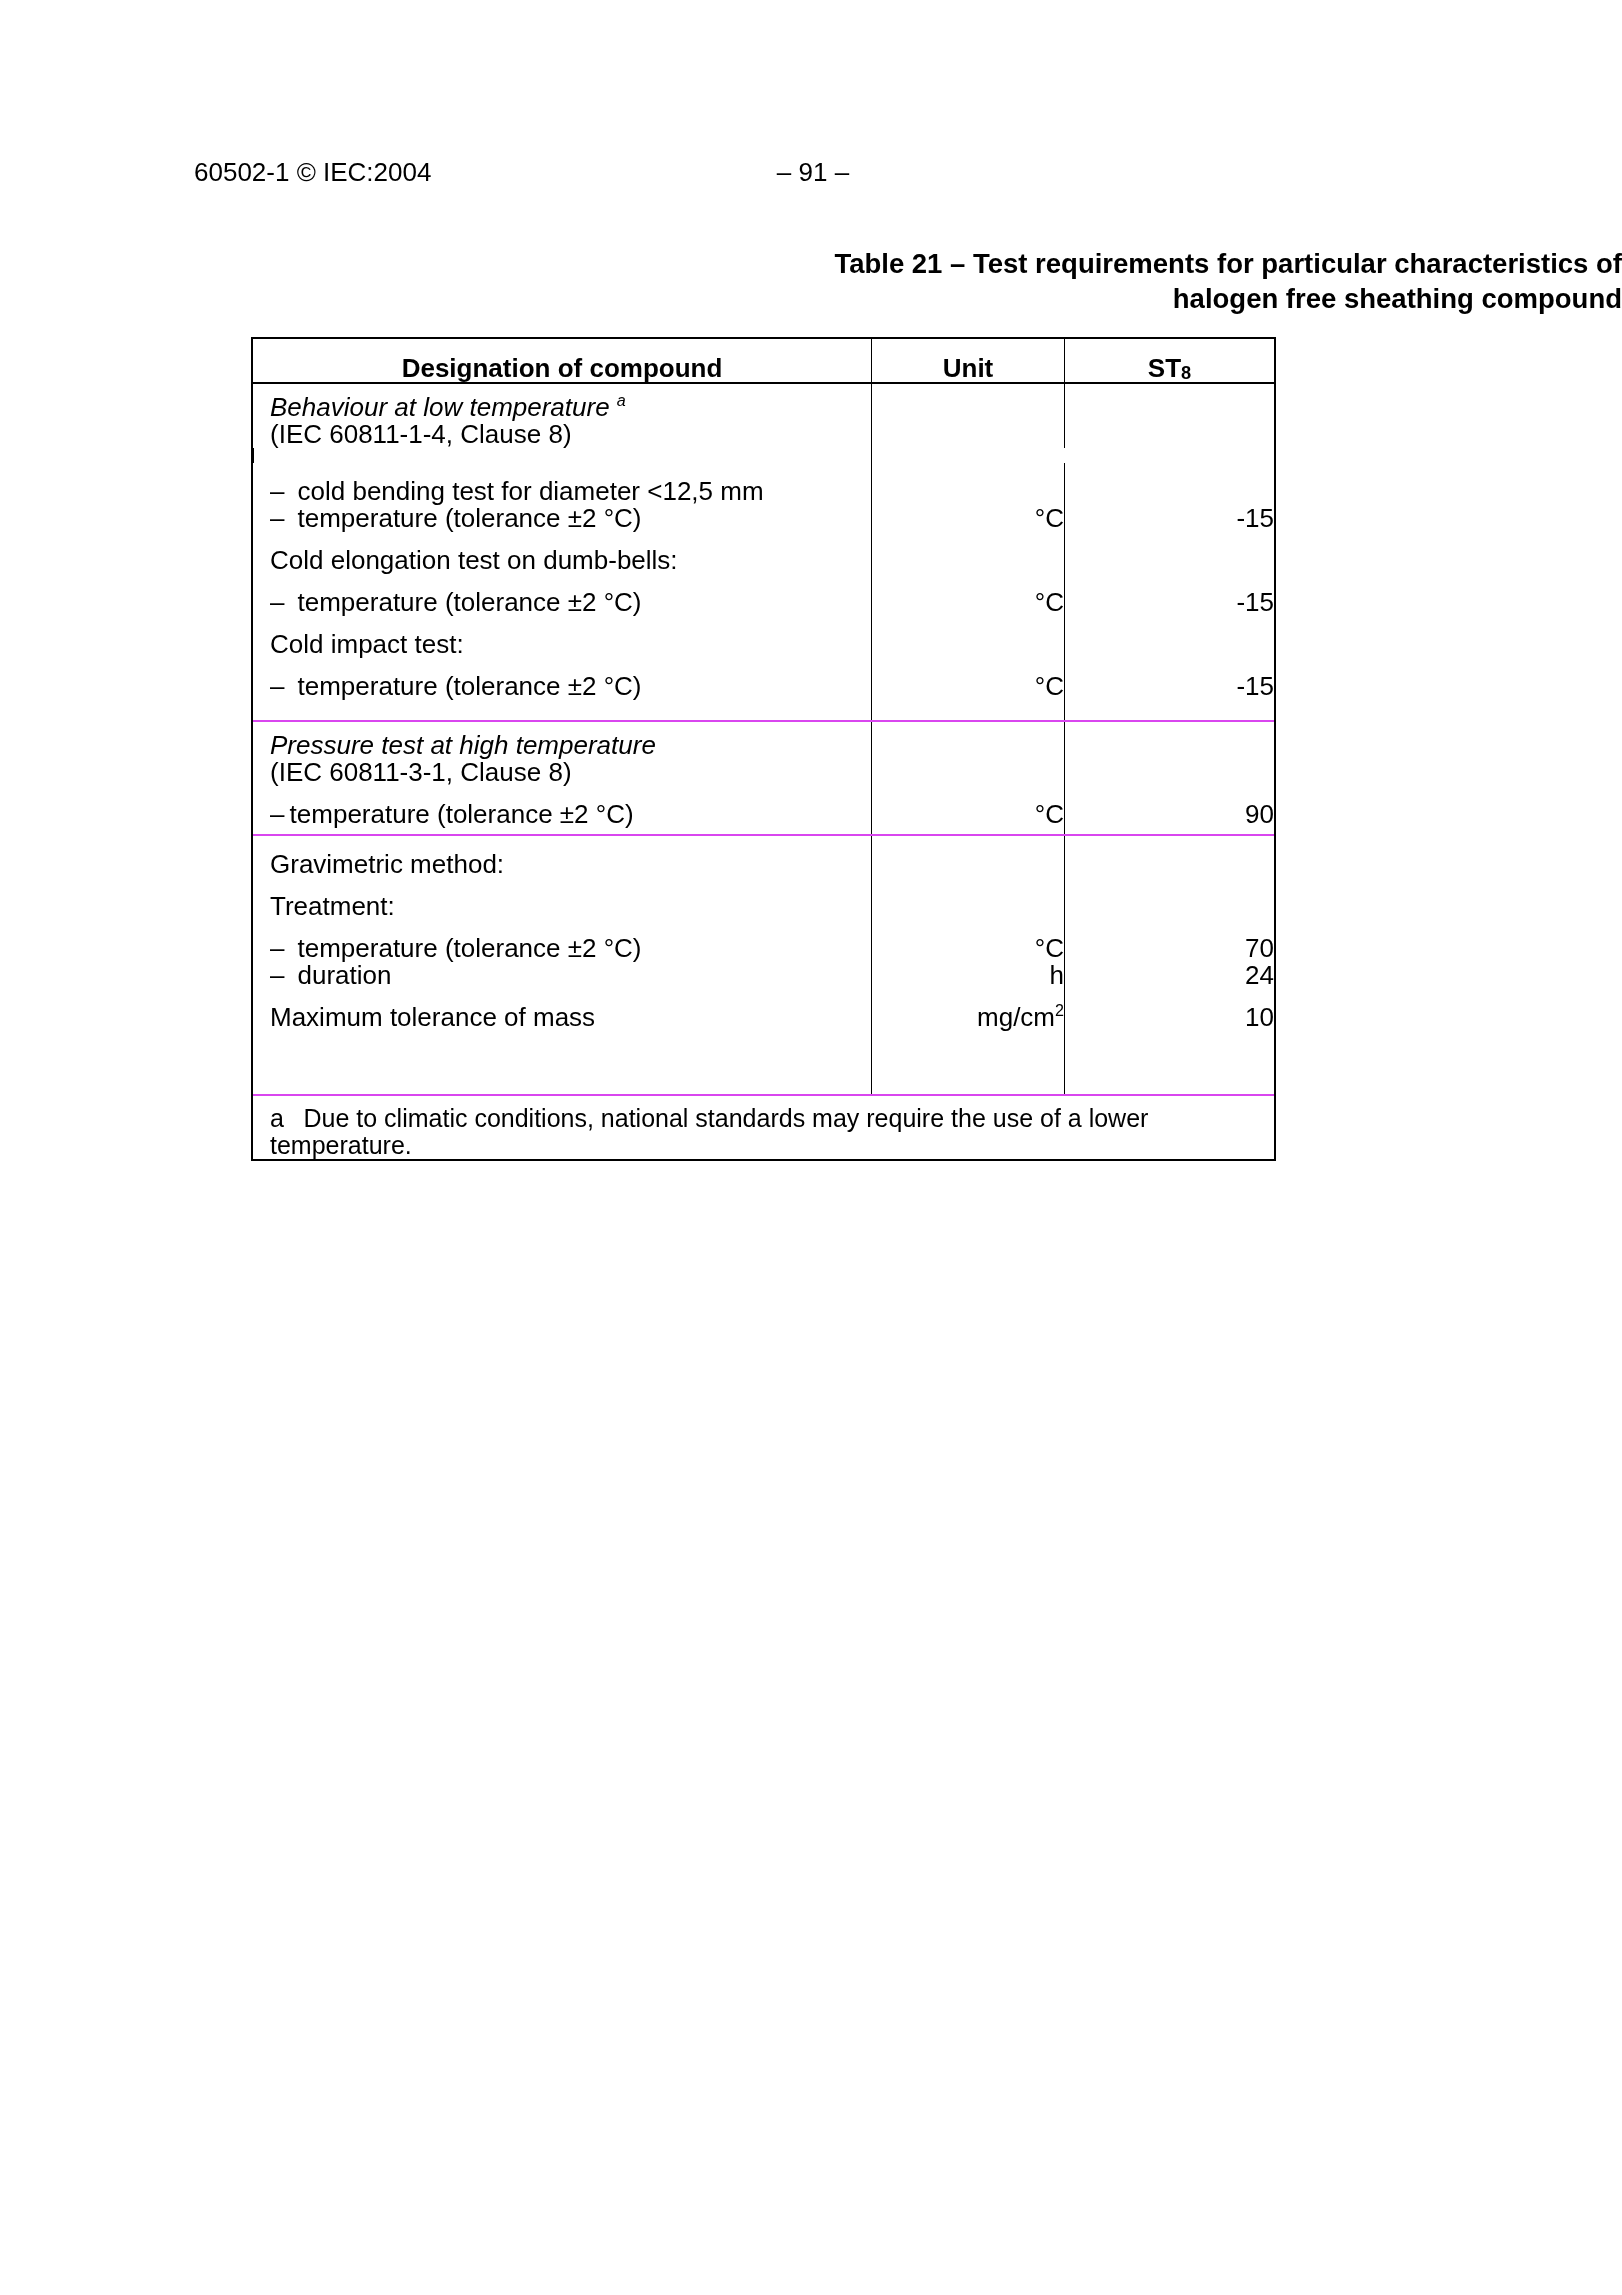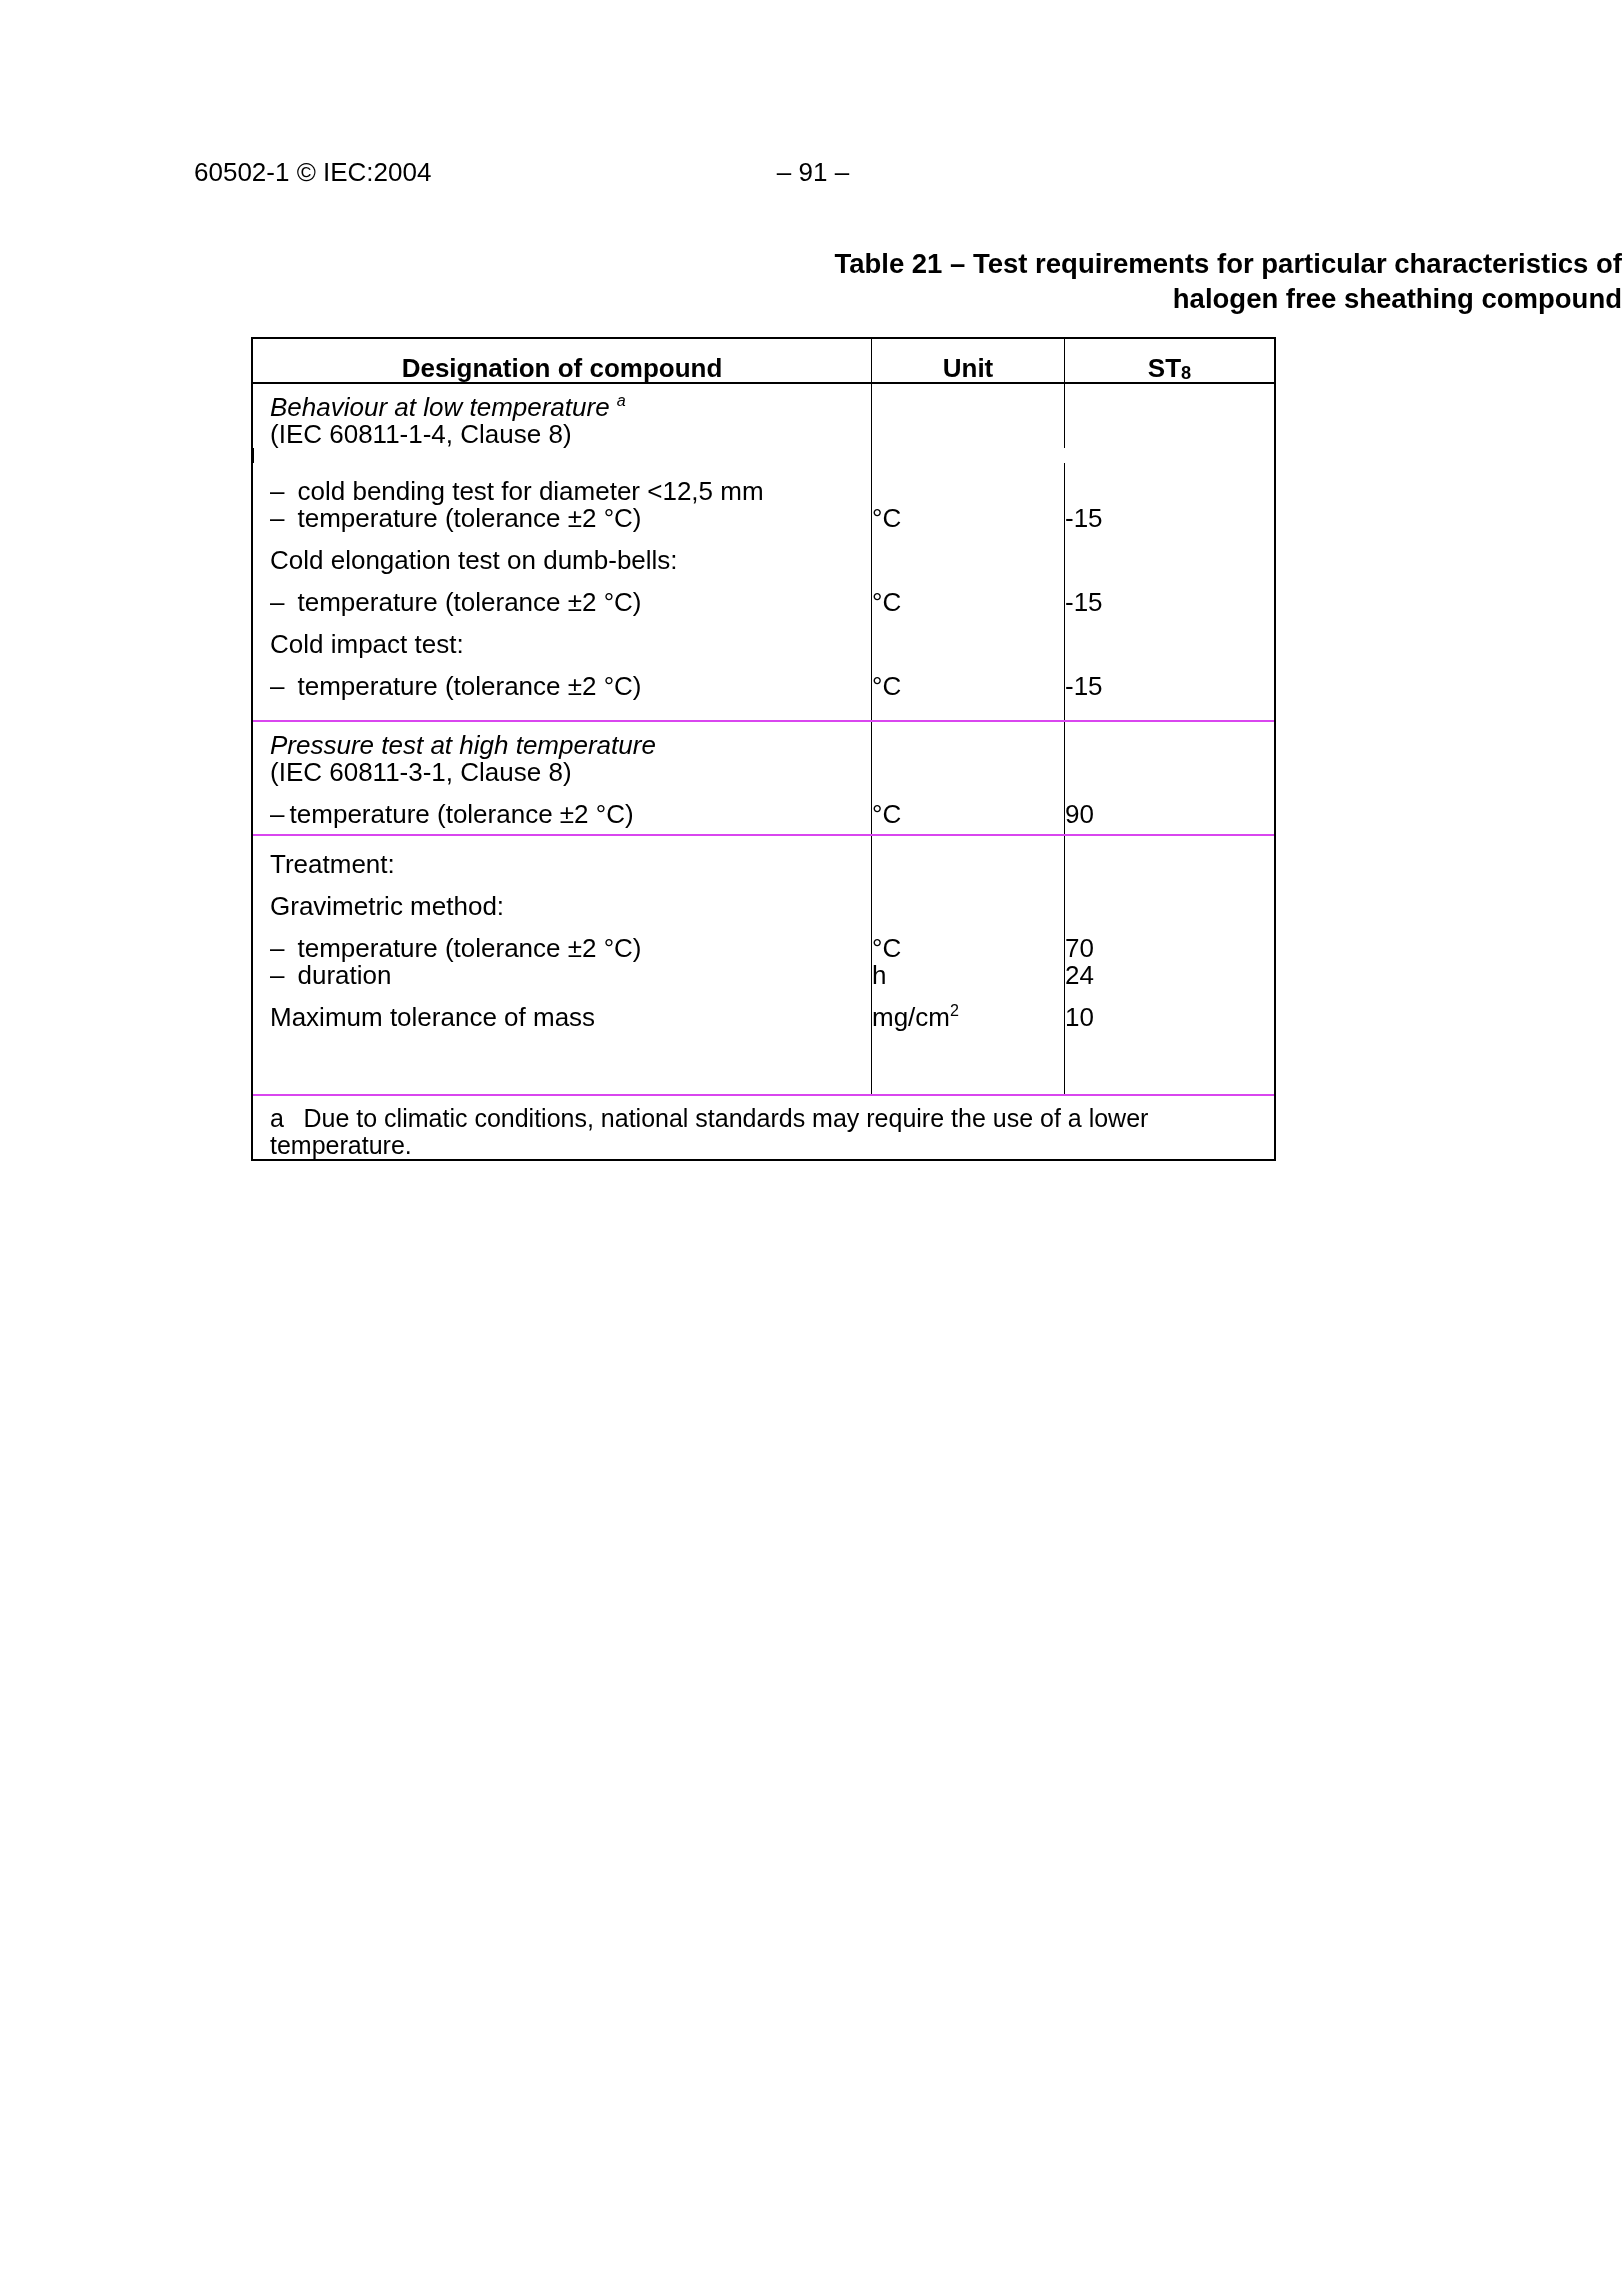--- a/index.html
+++ b/index.html
@@ -26,21 +26,21 @@
   }
   .tbl {
     position:absolute; left:251px; top:337px; width:1025px;
     border:2px solid #000; box-sizing:border-box;
     font-size:26px; line-height:27px;
   }
   .row { display:grid; grid-template-columns:618px 193px 210px; }
   .c1 { box-sizing:border-box; padding-left:17px; padding-right:13px; }
   .c2, .c3 {
     box-sizing:border-box; border-left:1.3px solid #000;
-    text-align:left;
+    text-align:right;
   }
   .thead { height:43px; border-bottom:2px solid #000; }
   .thead > div {
     display:flex; align-items:center; justify-content:center;
     font-weight:bold; padding:16px;
   }
   .thead .c1 { padding-left:0; padding-right:0; }
   sub.st { font-size:0.7em; line-height:0; position:relative; top:0.25em; font-weight:bold; }
   sup { font-size:0.62em; line-height:0; }
   .sec { display:flex; flex-direction:column; border-bottom:2px solid #d946ef; box-sizing:border-box; }
@@ -139,26 +139,26 @@
     </div>
     <div class="row gap">
       <div class="c1"><span class="dash tight">–</span><span>temperature (tolerance ±2 °C)</span></div>
       <div class="c2">°C</div>
       <div class="c3">90</div>
     </div>
   </div>
 
   <div class="sec sec-2">
     <div class="row gap">
-      <div class="c1">Treatment:</div>
+      <div class="c1">Gravimetric method:</div>
       <div class="c2"></div>
       <div class="c3"></div>
     </div>
     <div class="row gap">
-      <div class="c1">Gravimetric method:</div>
+      <div class="c1">Treatment:</div>
       <div class="c2"></div>
       <div class="c3"></div>
     </div>
     <div class="row gap">
       <div class="c1"><span class="dash">–</span><span>temperature (tolerance ±2 °C)</span></div>
       <div class="c2">°C</div>
       <div class="c3">70</div>
     </div>
     <div class="row nogap">
       <div class="c1"><span class="dash">–</span><span>duration</span></div>

